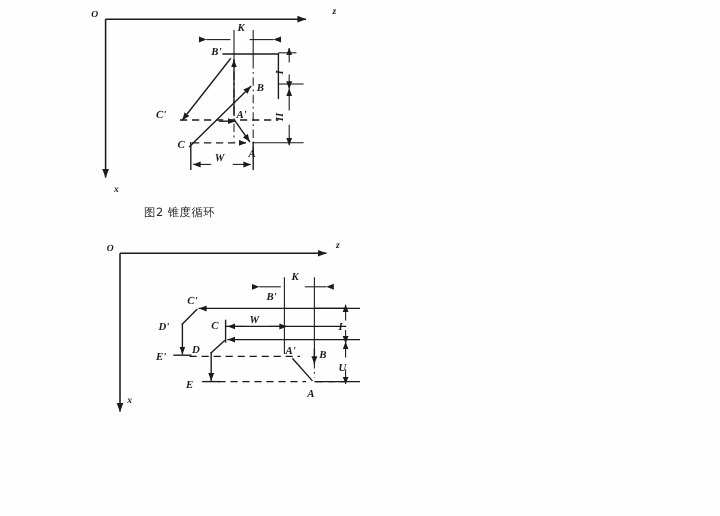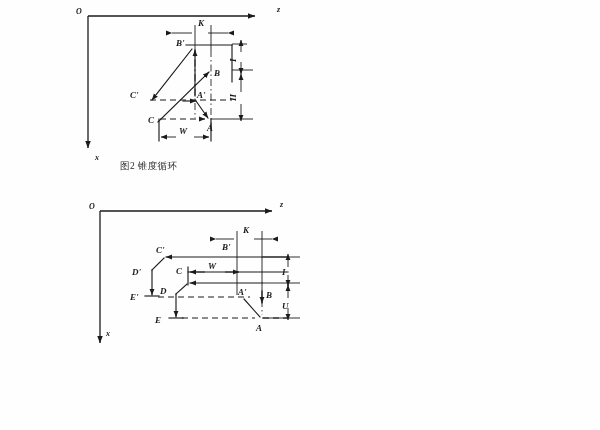--- a/index.html
+++ b/index.html
@@ -35,21 +35,21 @@
     display: block;
   }
   .caption {
     position: absolute;
     font-family: "DejaVu Sans", sans-serif;
     font-size: 9.5px;
     color: #2b2b2b;
     letter-spacing: 0.4px;
     white-space: nowrap;
   }
-  #caption-fig2 { left: 120px; top: 160px; font-family: Liberation Serif, serif; }
+  #caption-fig2 { left: 120px; top: 171px; }
 
   svg text.lbl {
     font-family: "Liberation Serif", serif;
     font-style: italic;
     font-weight: bold;
     fill: #1b1b1b;
   }
   svg .solid {
     stroke: #1b1b1b;
     stroke-width: 1.15;

